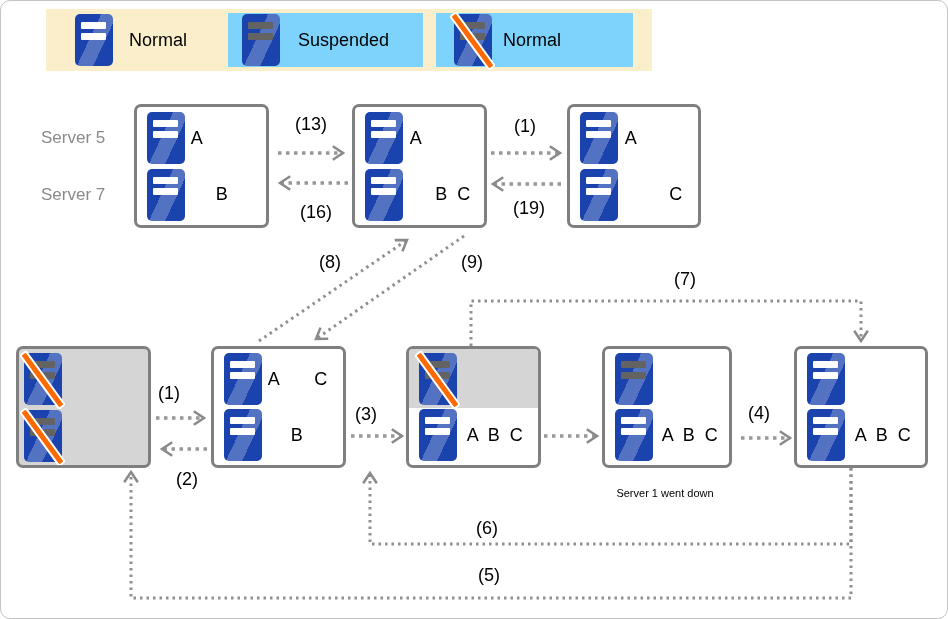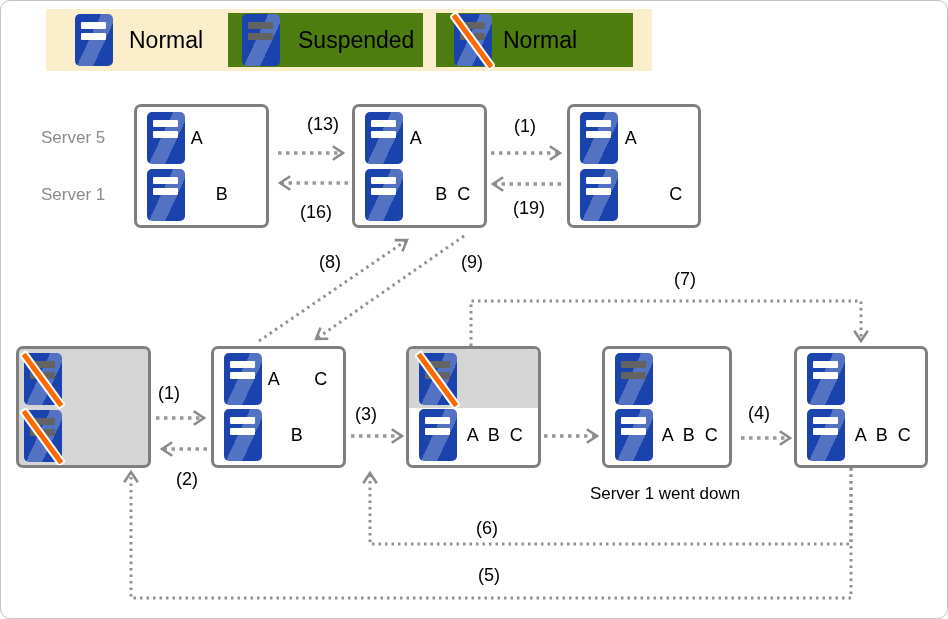--- a/index.html
+++ b/index.html
@@ -3,22 +3,22 @@
 <meta charset="utf-8">
 <style>
   html,body{margin:0;padding:0;background:#ffffff;}
   .canvas{
     position:relative; width:948px; height:619px; background:#fff;
     border:1px solid #c3c3c3; border-radius:10px; box-sizing:border-box;
     overflow:hidden; font-family:"Liberation Sans", sans-serif; color:#000;
   }
   
   .legend{position:absolute; left:45px; top:8px; width:606px; height:62px; background:#FAEFCA;}
-  .chip{position:absolute; top:4px; height:54px; background:#4d7c0f;}
-  .ltxt{position:absolute; top:50%; transform:translateY(-50%); font-size:23px; white-space:pre;}
+  .chip{position:absolute; top:4px; height:54px; background:#7dd3fc;}
+  .ltxt{position:absolute; top:50%; transform:translateY(-50%); font-size:18px; white-space:pre;}
   
   .srv{
     position:absolute; width:38px; height:52px; border-radius:5px;
     background-color:#1B43AE;
     background-image:linear-gradient(295deg, rgba(255,255,255,0) 32%, rgba(255,255,255,0.25) 32%, rgba(255,255,255,0.25) 58%, rgba(255,255,255,0) 58%);
   }
   .srv .b{position:absolute; left:6px; width:25px; height:7px; background:#fff; border-radius:1px; display:block;}
   .srv .b1{top:8px} .srv .b2{top:19px}
   .srv.suspended .b, .srv.stopped .b{background:#636363;}
   .srv.stopped::after{
@@ -33,21 +33,21 @@
   }
   .sbox.gray{background:#D5D5D5;}
   .graytop{position:absolute; left:0; right:0; top:0; height:59px; background:#D5D5D5;}
   .ltr{
     position:absolute; transform:translate(-50%,-50%); font-size:18px;
     white-space:pre; word-spacing:4px; letter-spacing:0.5px;
   }
   
   .rowlab{position:absolute; font-size:17px; color:#8A8A8A;}
   .alabel{position:absolute; transform:translate(-50%,-50%); font-size:18px;}
-  .note{position:absolute; transform:translateX(-50%); text-align:center; font-size:17px; line-height:25px;}
+  .note{position:absolute; transform:translateX(-50%); text-align:center; font-size:11px; line-height:25px;}
   
   .overlay{position:absolute; left:0; top:0; pointer-events:none;}
   .overlay path{fill:none;}
   .d1{stroke:#98989A; stroke-width:3.5; stroke-dasharray:3.5 4.5;}
   .d2{stroke:#8F8F8F; stroke-width:3; stroke-dasharray:2.5 4;}
 </style>
 </head>
 <body>
 
 <div class="canvas">
@@ -68,21 +68,21 @@
     <div class="chip" style="left:390px;width:197px;">
       <div class="srv stopped" style="left:18px;top:1px;">
           <i class="b b1"></i>
           <i class="b b2"></i>
         </div>
       <span class="ltxt" style="left:67px;">Normal</span>
     </div>
   </div>
 
   <div class="rowlab" style="left:40px;top:127px;">Server 5</div>
-  <div class="rowlab" style="left:40px;top:184px;">Server 1</div>
+  <div class="rowlab" style="left:40px;top:184px;">Server 7</div>
 
   <div class="sbox" style="left:133px;top:103px;height:124px;">
     <div class="srv normal" style="left:10px;top:5px;">
         <i class="b b1"></i>
         <i class="b b2"></i>
       </div>
     <div class="srv normal" style="left:10px;top:62px;">
         <i class="b b1"></i>
         <i class="b b2"></i>
       </div>
@@ -199,19 +199,19 @@
   <div class="alabel" style="left:365px;top:413px;">(3)</div>
   <div class="alabel" style="left:758px;top:412px;">(4)</div>
   <div class="alabel" style="left:488px;top:574px;">(5)</div>
   <div class="alabel" style="left:486px;top:527px;">(6)</div>
   <div class="alabel" style="left:684px;top:278px;">(7)</div>
   <div class="alabel" style="left:329px;top:261px;">(8)</div>
   <div class="alabel" style="left:471px;top:261px;">(9)</div>
   <div class="alabel" style="left:524px;top:125px;">(1)</div>
   <div class="alabel" style="left:528px;top:207px;">(19)</div>
   <div class="alabel" style="left:315px;top:211px;">(16)</div>
-  <div class="alabel" style="left:310px;top:123px;margin-left:12px;">(13)</div>
+  <div class="alabel" style="left:310px;top:123px;">(13)</div>
 
   <div class="note" style="left:664px;top:480px;">
     <div>Server 1 went down</div>
   </div>
 
 </div>
 
 </body></html>

